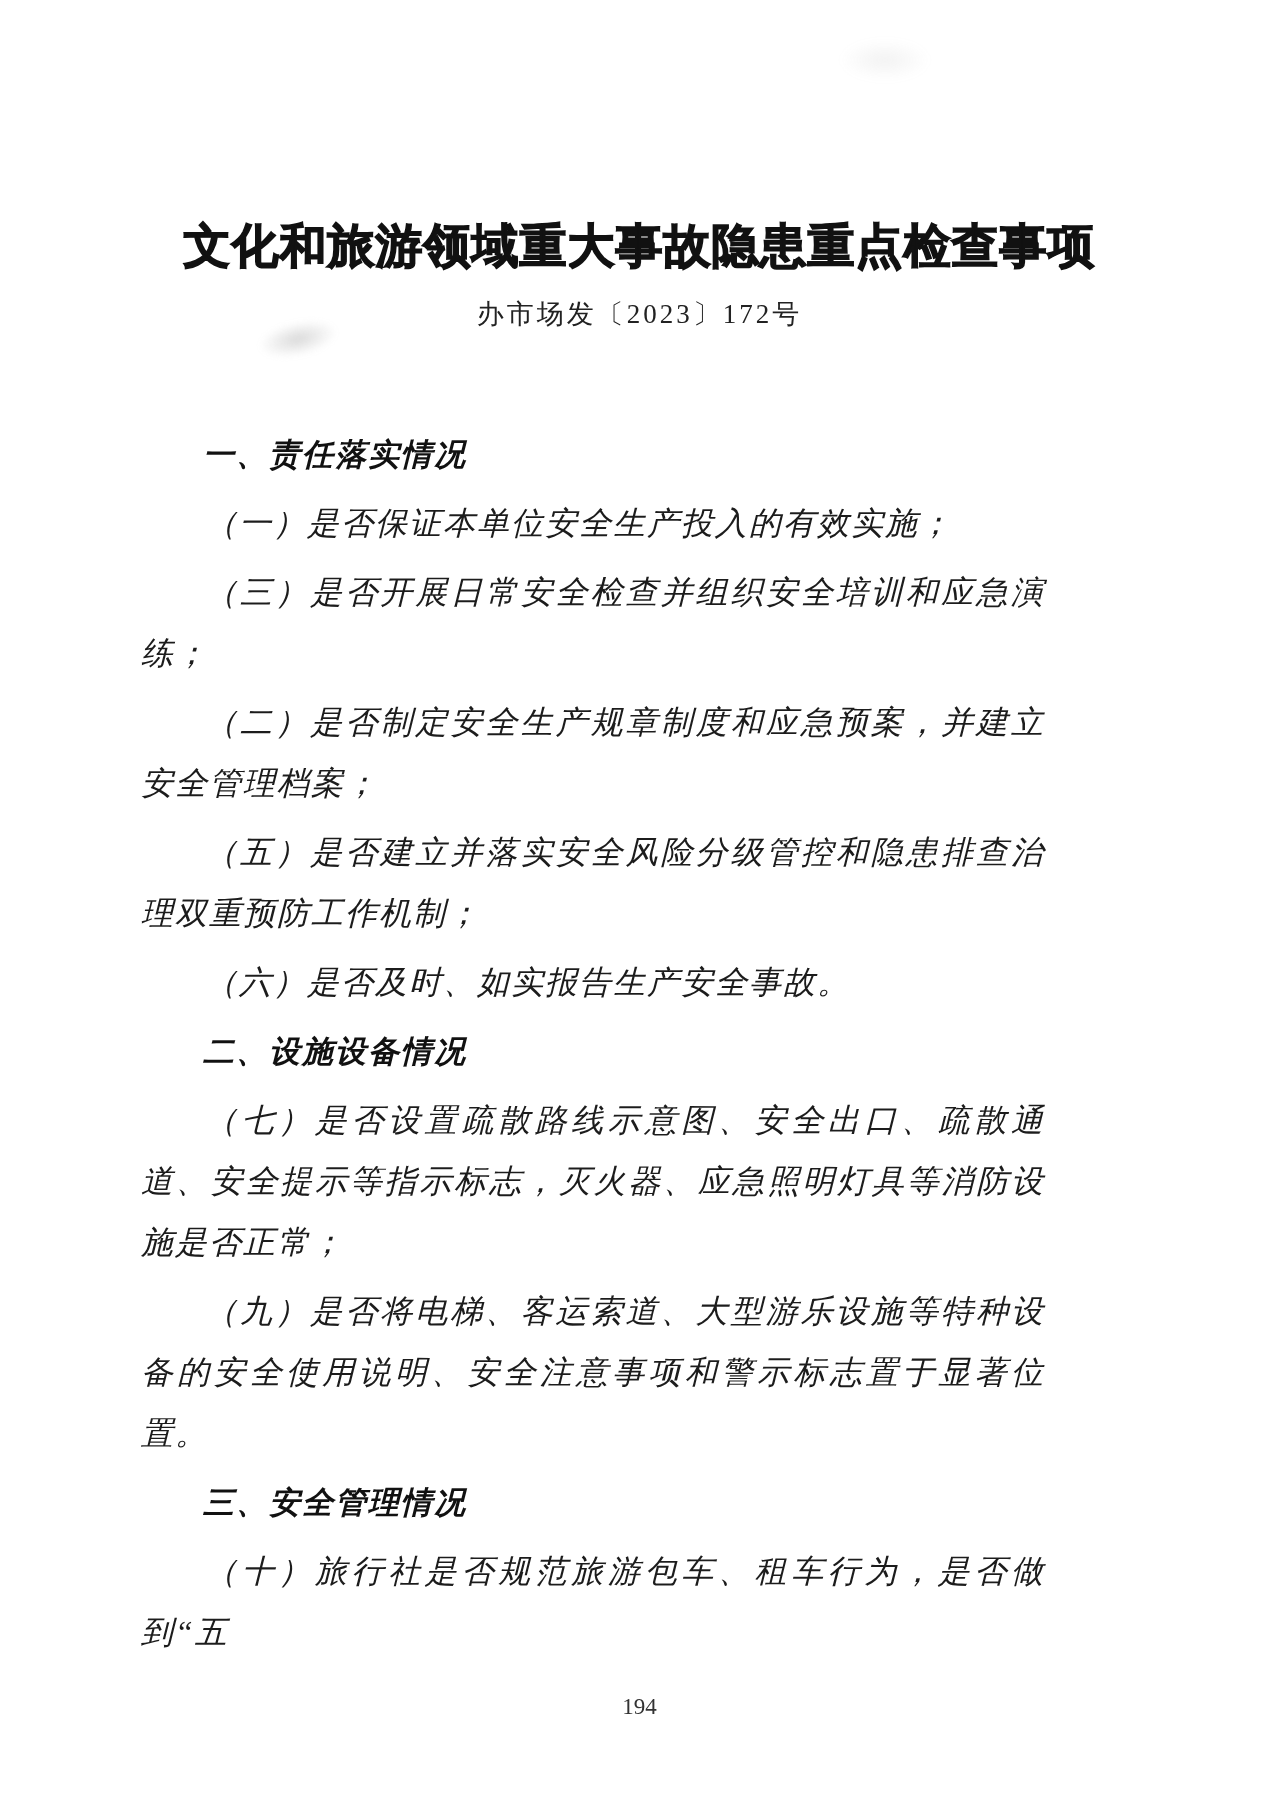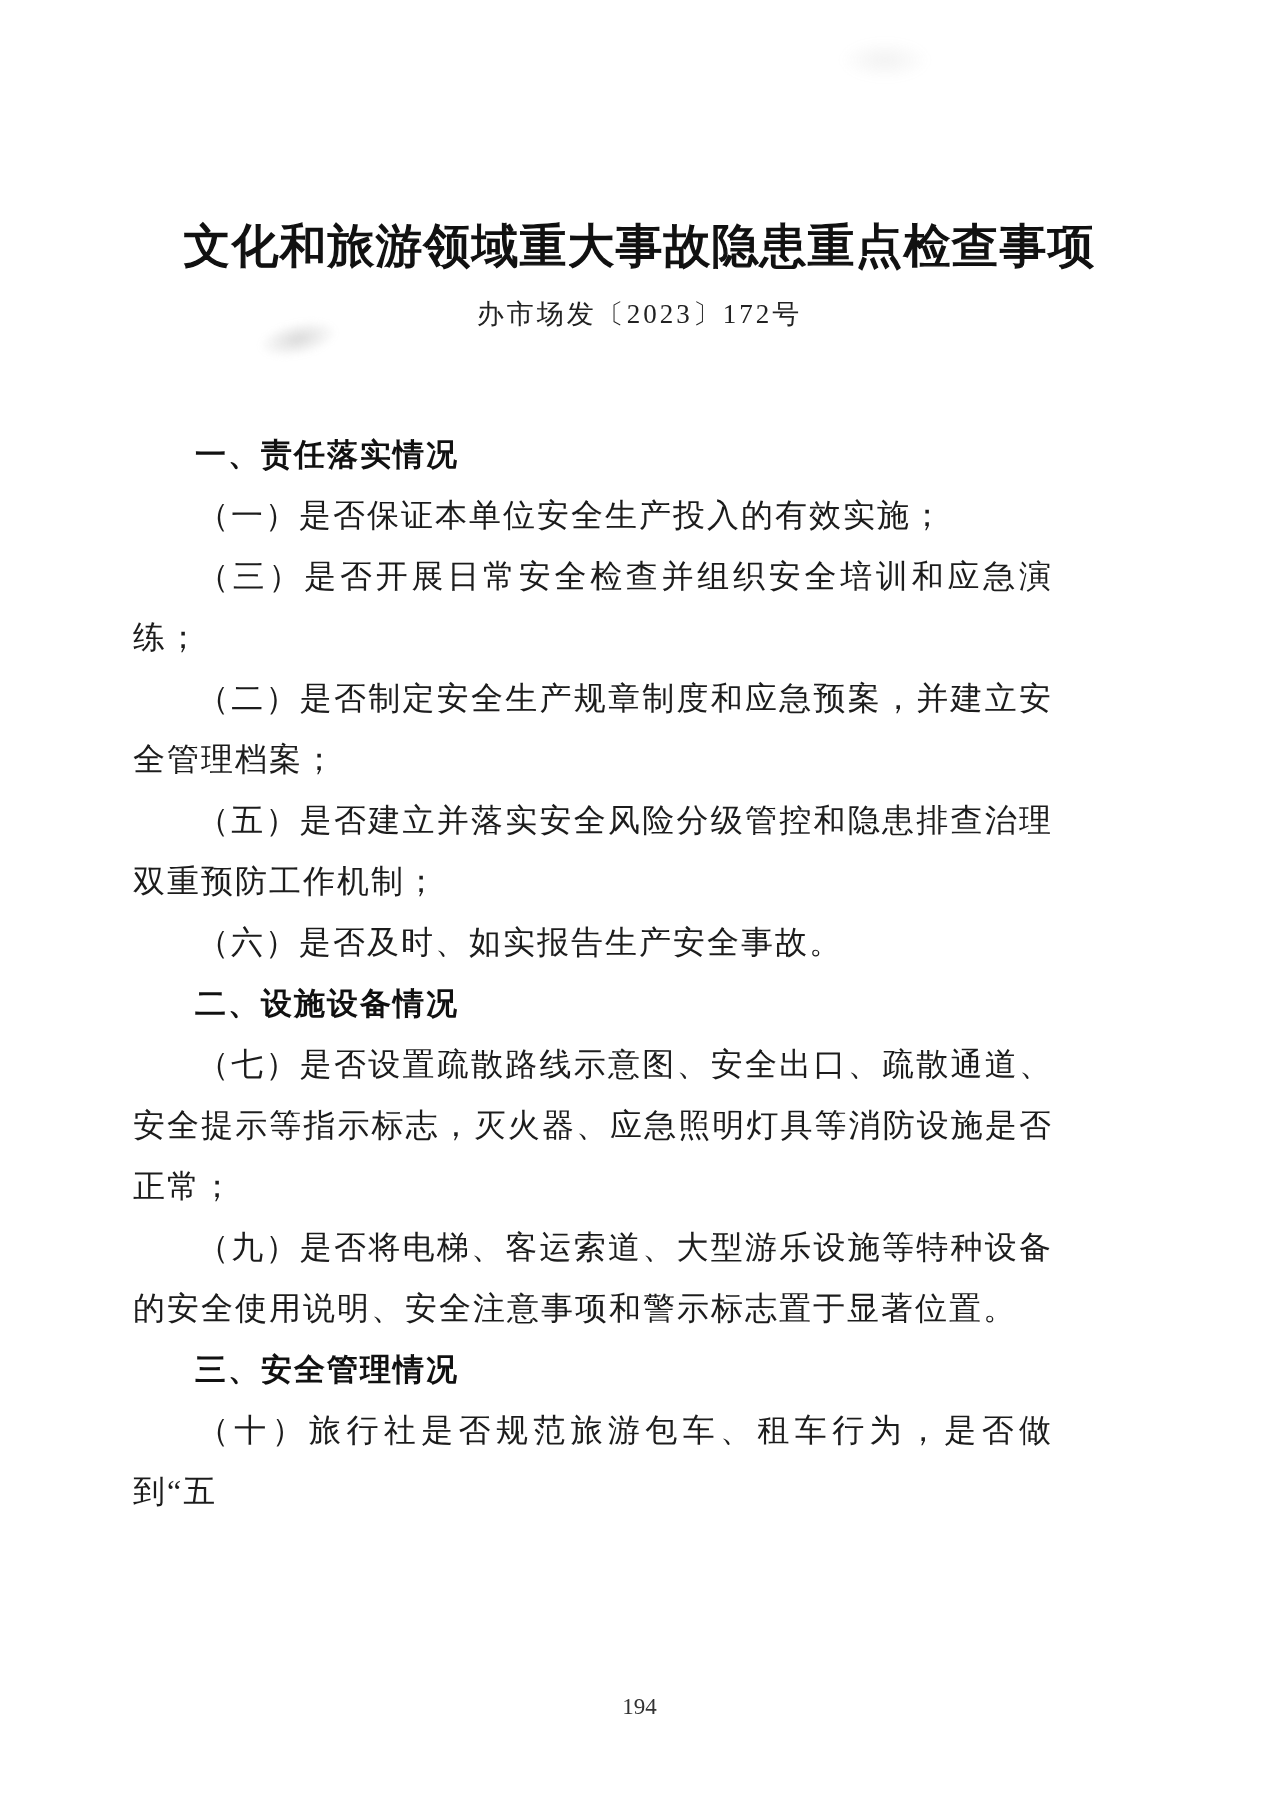--- a/index.html
+++ b/index.html
@@ -15,46 +15,47 @@
     overflow: hidden;
     font-family: "Liberation Serif", "DejaVu Serif", serif;
     color: #1c1c1c;
   }
   .doc-title {
     margin: 0;
     padding-top: 218px;
     text-align: center;
     font-family: "Liberation Serif", "DejaVu Serif", serif;
     font-size: 47px;
-    font-weight: 400;
+    font-weight: 700;
     letter-spacing: 1px;
     color: #111111;
     -webkit-text-stroke: 1.4px #111111;
     line-height: 1.2;
   }
   .doc-number {
     margin: 0;
     margin-top: 22px;
     text-align: center;
     font-size: 27px;
     font-weight: 400;
     letter-spacing: 3px;
     color: #222222;
   }
   .content {
     margin: 92px 226px 0 133px; 
   }
   .content p {
-    margin: 0;
+    margin: 8px;
     text-indent: 2em;
     font-size: 32px;
     line-height: 61px;
     letter-spacing: 2px;
     text-align: justify;
     color: #1c1c1c;
+    font-style: italic;
   }
   .content p.heading {
     font-family: "Liberation Sans", "DejaVu Sans", sans-serif;
     font-weight: 700;
     font-size: 31px;
     letter-spacing: 2px;
     color: #111111;
   }
   .page-number {
     position: absolute;

